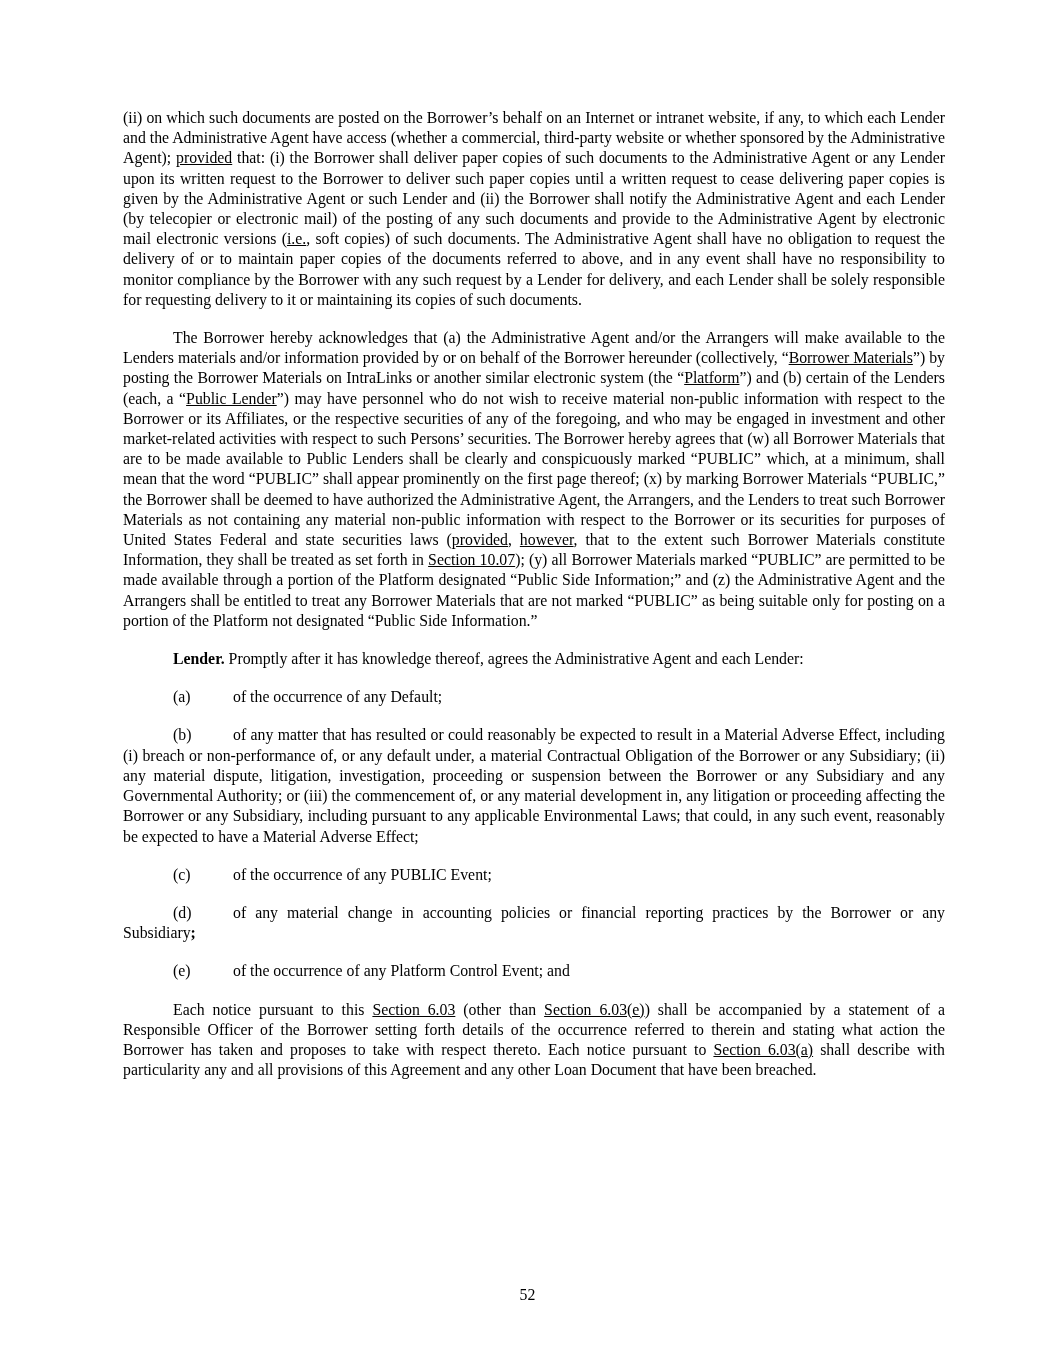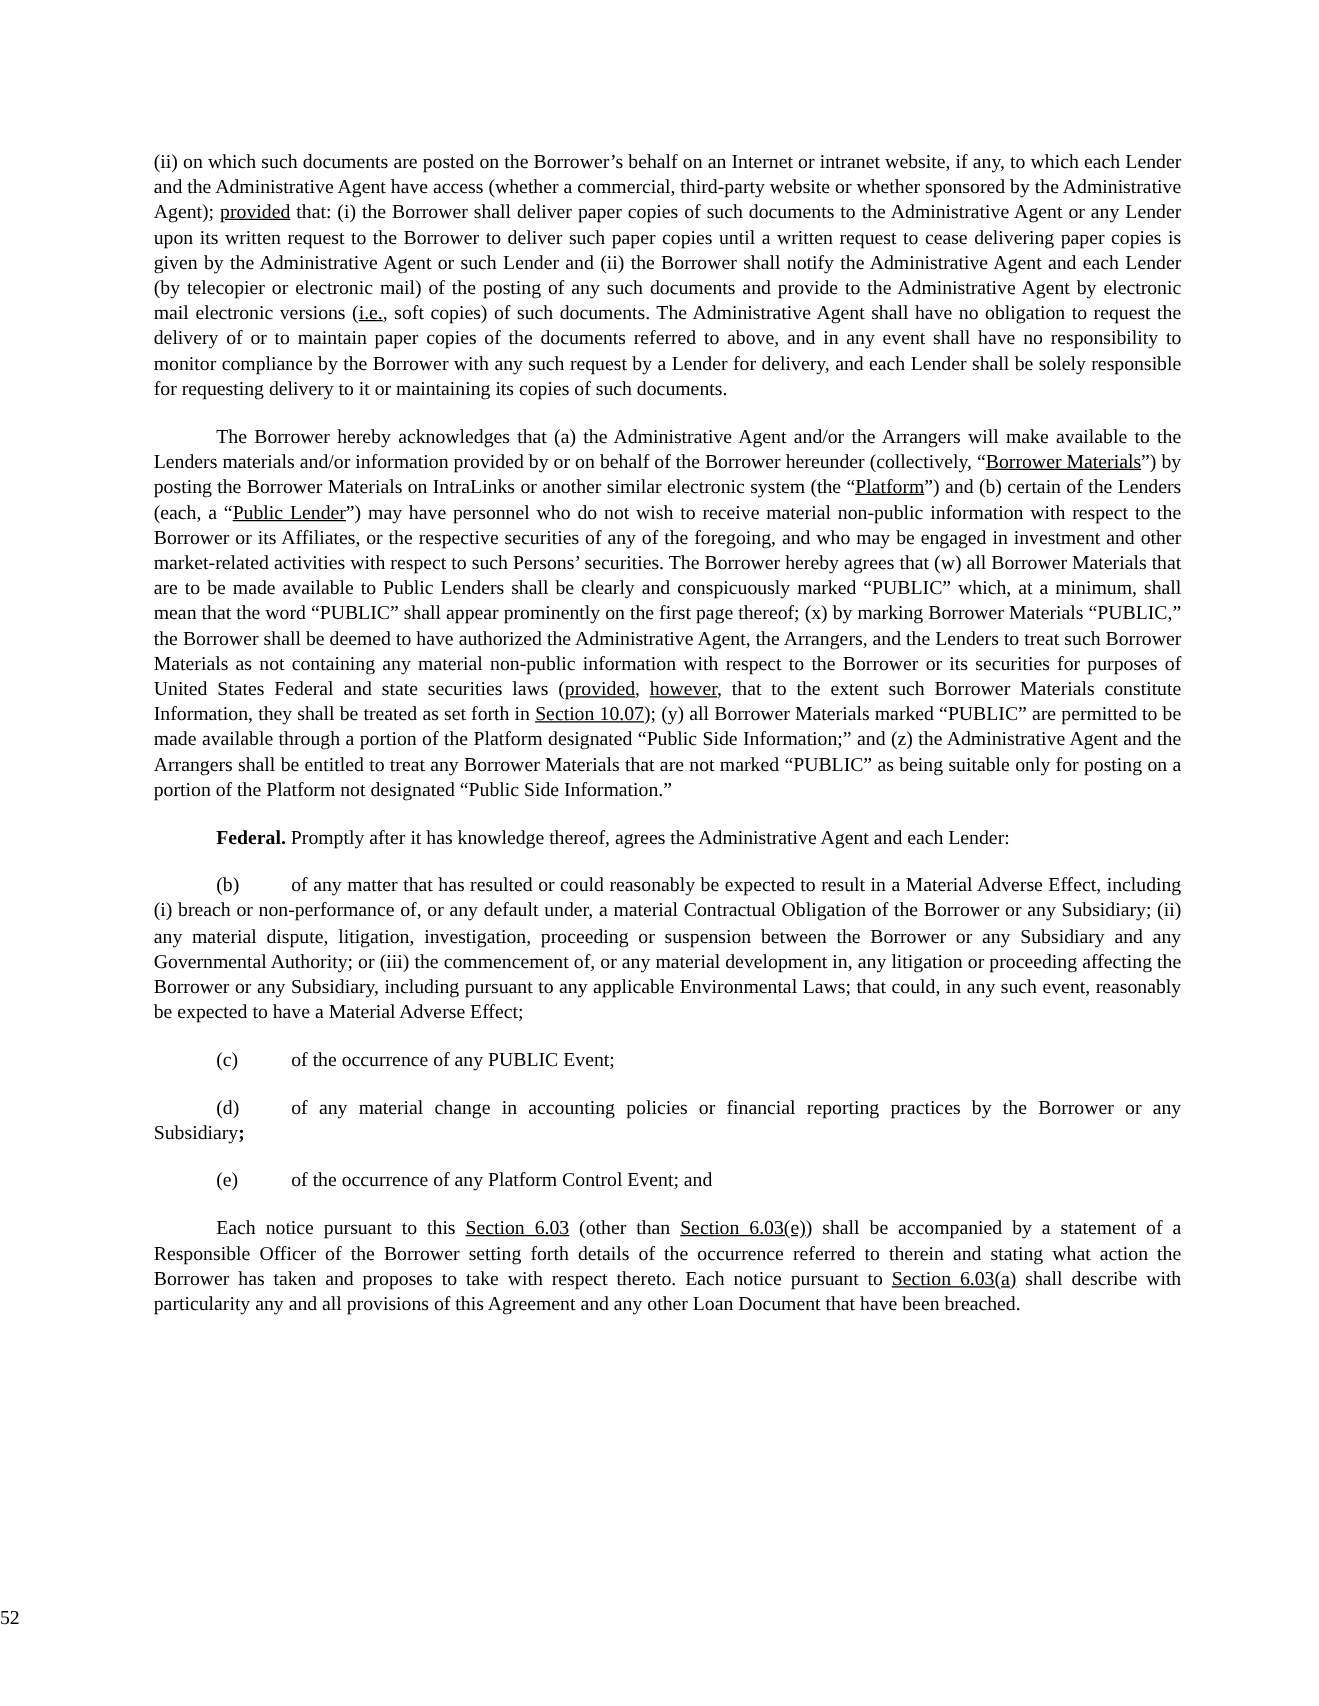--- a/index.html
+++ b/index.html
@@ -8,21 +8,21 @@
     width: 1055px;
     height: 1365px;
     position: relative;
     font-family: "Liberation Serif", "DejaVu Serif", serif;
     color: #000000;
     overflow: hidden;
   }
   .content {
     position: absolute;
     left: 123px;
-    top: 120px;
+    top: 108px;
     width: 822px;
     font-size: 15.8px;
     line-height: 20.2px;
   }
   .para {
     text-align: justify;
     margin-bottom: 18px;
   }
   .para.indent { text-indent: 50px; }
   .u { text-decoration: underline; }
@@ -30,36 +30,37 @@
   .lbl {
     display: inline-block;
     width: 60px;
     text-indent: 0;
   }
   .footer {
     position: absolute;
     top: 1285px;
     left: 0;
     width: 1055px;
-    text-align: left;
+    text-align: center;
     font-size: 15.8px;
     line-height: 20.2px;
   }
 </style>
 </head>
 <body>
 
 <div class="content">
 
   <p class="para"><span class="runs"><span>(ii) on which such documents are posted on the Borrower’s behalf on an Internet or intranet website, if any, to which each Lender and the Administrative Agent have access (whether a commercial, third-party website or whether sponsored by the Administrative Agent); </span><span class="u">provided</span><span> that:  (i) the Borrower shall deliver paper copies of such documents to the Administrative Agent or any Lender upon its written request to the Borrower to deliver such paper copies until a written request to cease delivering paper copies is given by the Administrative Agent or such Lender and (ii) the Borrower shall notify the Administrative Agent and each Lender (by telecopier or electronic mail) of the posting of any such documents and provide to the Administrative Agent by electronic mail electronic versions (</span><span class="u">i.e.</span><span>, soft copies) of such documents.  The Administrative Agent shall have no obligation to request the delivery of or to maintain paper copies of the documents referred to above, and in any event shall have no responsibility to monitor compliance by the Borrower with any such request by a Lender for delivery, and each Lender shall be solely responsible for requesting delivery to it or maintaining its copies of such documents.</span></span></p>
 
   <p class="para indent"><span class="runs"><span>The Borrower hereby acknowledges that (a) the Administrative Agent and/or the Arrangers will make available to the Lenders materials and/or information provided by or on behalf of the Borrower hereunder (collectively, “</span><span class="u">Borrower Materials</span><span>”) by posting the Borrower Materials on IntraLinks or another similar electronic system (the “</span><span class="u">Platform</span><span>”) and (b) certain of the Lenders (each, a “</span><span class="u">Public Lender</span><span>”) may have personnel who do not wish to receive material non-public information with respect to the Borrower or its Affiliates, or the respective securities of any of the foregoing, and who may be engaged in investment and other market-related activities with respect to such Persons’ securities.  The Borrower hereby agrees that (w) all Borrower Materials that are to be made available to Public Lenders shall be clearly and conspicuously marked “PUBLIC” which, at a minimum, shall mean that the word “PUBLIC” shall appear prominently on the first page thereof; (x) by marking Borrower Materials “PUBLIC,” the Borrower shall be deemed to have authorized the Administrative Agent, the Arrangers, and the Lenders to treat such Borrower Materials as not containing any material non-public information with respect to the Borrower or its securities for purposes of United States Federal and state securities laws (</span><span class="u">provided</span><span>, </span><span class="u">however</span><span>, that to the extent such Borrower Materials constitute Information, they shall be treated as set forth in </span><span class="u">Section 10.07</span><span>); (y) all Borrower Materials marked “PUBLIC” are permitted to be made available through a portion of the Platform designated “Public Side Information;” and (z) the Administrative Agent and the Arrangers shall be entitled to treat any Borrower Materials that are not marked “PUBLIC” as being suitable only for posting on a portion of the Platform not designated “Public Side Information.”</span></span></p>
 
-  <p class="para indent"><span class="runs"><span class="b">Federal.</span><span>  Promptly after it has knowledge thereof, agrees the Administrative Agent and each Lender:</span></span></p>
+  <p class="para indent"><span class="runs"><span class="b">Lender.</span><span>  Promptly after it has knowledge thereof, agrees the Administrative Agent and each Lender:</span></span></p>
 
+  <p class="para indent"><span class="lbl">(a)</span><span class="runs"><span>of the occurrence of any Default;</span></span></p>
 
   <p class="para indent"><span class="lbl">(b)</span><span class="runs"><span>of any matter that has resulted or could reasonably be expected to result in a Material Adverse Effect, including (i) breach or non-performance of, or any default under, a material Contractual Obligation of the Borrower or any Subsidiary; (ii) any material dispute, litigation, investigation, proceeding or suspension between the Borrower or any Subsidiary and any Governmental Authority; or (iii) the commencement of, or any material development in, any litigation or proceeding affecting the Borrower or any Subsidiary, including pursuant to any applicable Environmental Laws; that could, in any such event, reasonably be expected to have a Material Adverse Effect;</span></span></p>
 
   <p class="para indent"><span class="lbl">(c)</span><span class="runs"><span>of the occurrence of any PUBLIC Event;</span></span></p>
 
   <p class="para indent"><span class="lbl">(d)</span><span class="runs"><span>of any material change in accounting policies or financial reporting practices by the Borrower or any Subsidiary</span><span class="b">;</span></span></p>
 
   <p class="para indent"><span class="lbl">(e)</span><span class="runs"><span>of the occurrence of any Platform Control Event; and</span></span></p>
 
 

